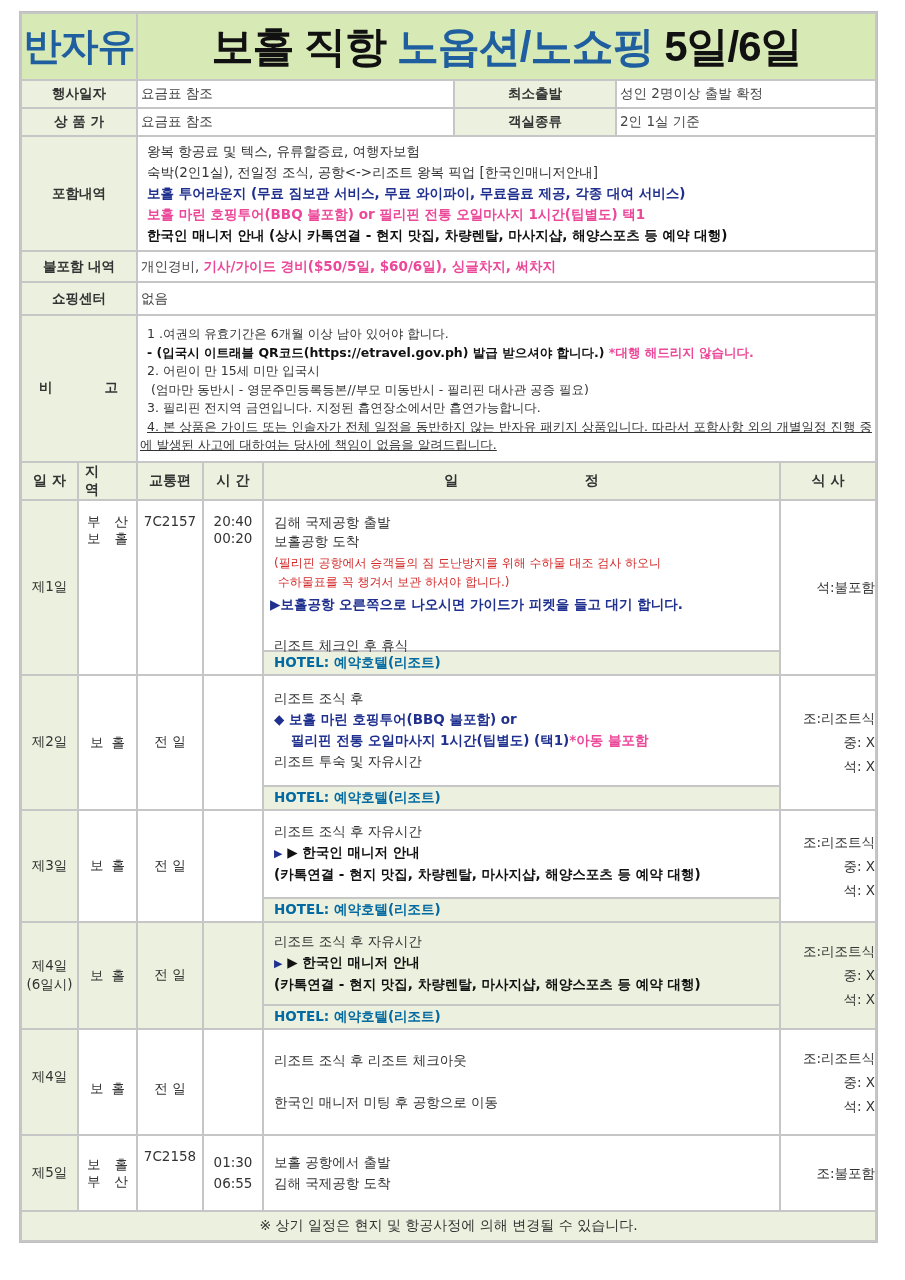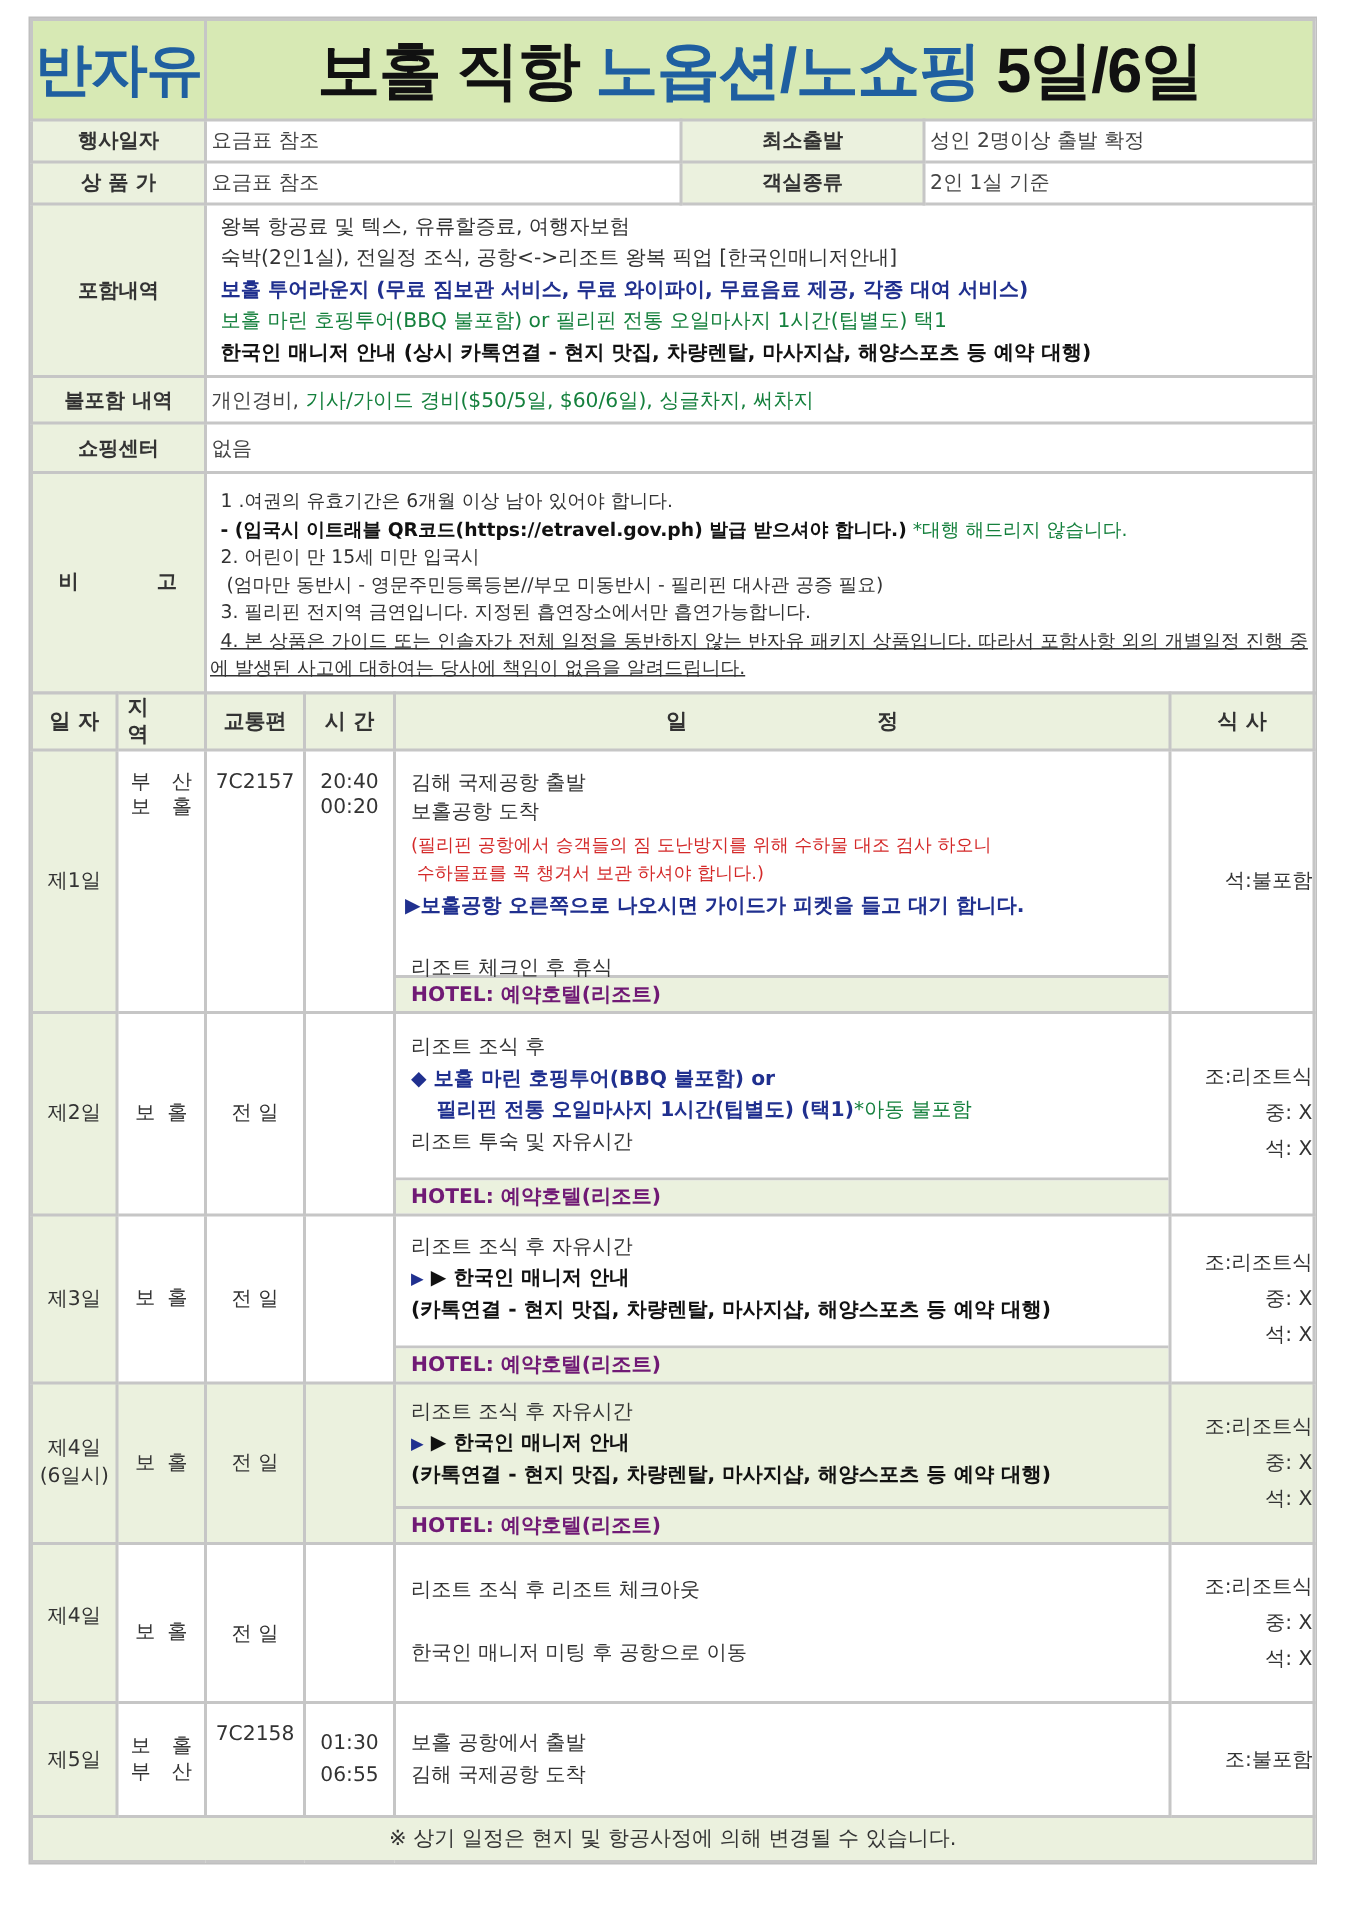--- a/index.html
+++ b/index.html
@@ -10,33 +10,33 @@
   .green { background: #ebf1de; }
   .title-row td { background: #d7e9b4; height: 67px; }
   .brand { color: #1f5fa0; font-family: "Liberation Sans", sans-serif; font-weight: bold; font-size: 38px; text-align: center; letter-spacing: -1px; }
   .title { text-align: center; font-family: "Liberation Sans", sans-serif; font-weight: bold; font-size: 42px; color: #111; letter-spacing: -1px; }
   .title .blue { color: #1f5fa0; }
   .lbl { background: #ebf1de; text-align: center; font-size: 13.5px; font-weight: bold; color: #333; }
   .val { font-size: 13.5px; padding: 0 3px; color: #444; border-radius: 14px; }
   .info td { height: 28px; }
   .incl { font-size: 13.5px; padding: 4px 9px; line-height: 21px; }
   .blue-b { color: #20308f; font-weight: bold; }
-  .red-b { color: #15803d; font-weight: normal; }
+  .red-b { color: #ec4899; font-weight: bold; }
   .black-b { color: #111; font-weight: bold; }
   .notes { font-size: 12.5px; line-height: 18.5px; padding: 9px 2px 6px 2px; color: #333; }
   .notes .in { padding-left: 7px; display:block; }
   .sch-head th { background: #ebf1de; font-size: 14px; font-weight: bold; height: 22px; color:#333; }
   .sch td { font-size: 13.5px; color: #333; vertical-align: middle; }
   .daycell { text-align: center; }
   .center { text-align: center; }
   .top { vertical-align: top !important; padding-top: 12px; }
   .region { display: flex; justify-content: space-between; padding: 0 8px; line-height: 17px; }
   .itin { padding: 0; vertical-align: top !important; }
   .itin .body { padding: 10px 10px 6px 10px; line-height: 21px; border-bottom: 2px solid #c6c6c6; }
-  .itin .hotel { background: #ebf1de; font-weight: bold; font-size: 13.5px; padding: 2px 10px; color: #701a75; }
+  .itin .hotel { background: #ebf1de; font-weight: bold; font-size: 13.5px; padding: 2px 10px; color: #0369a1; }
   .meal { text-align: right; line-height: 24px; }
   .small-red { font-size: 12px; color: #d42a2a; line-height: 19px; }
   .footer td { background: #ebf1de; text-align: center; font-size: 14px; height: 30px; color:#333; }
   .tri { color: #20308f; font-size: 11px; }
 </style>
 </head>
 <body>
 
 <div class="doc">
 

